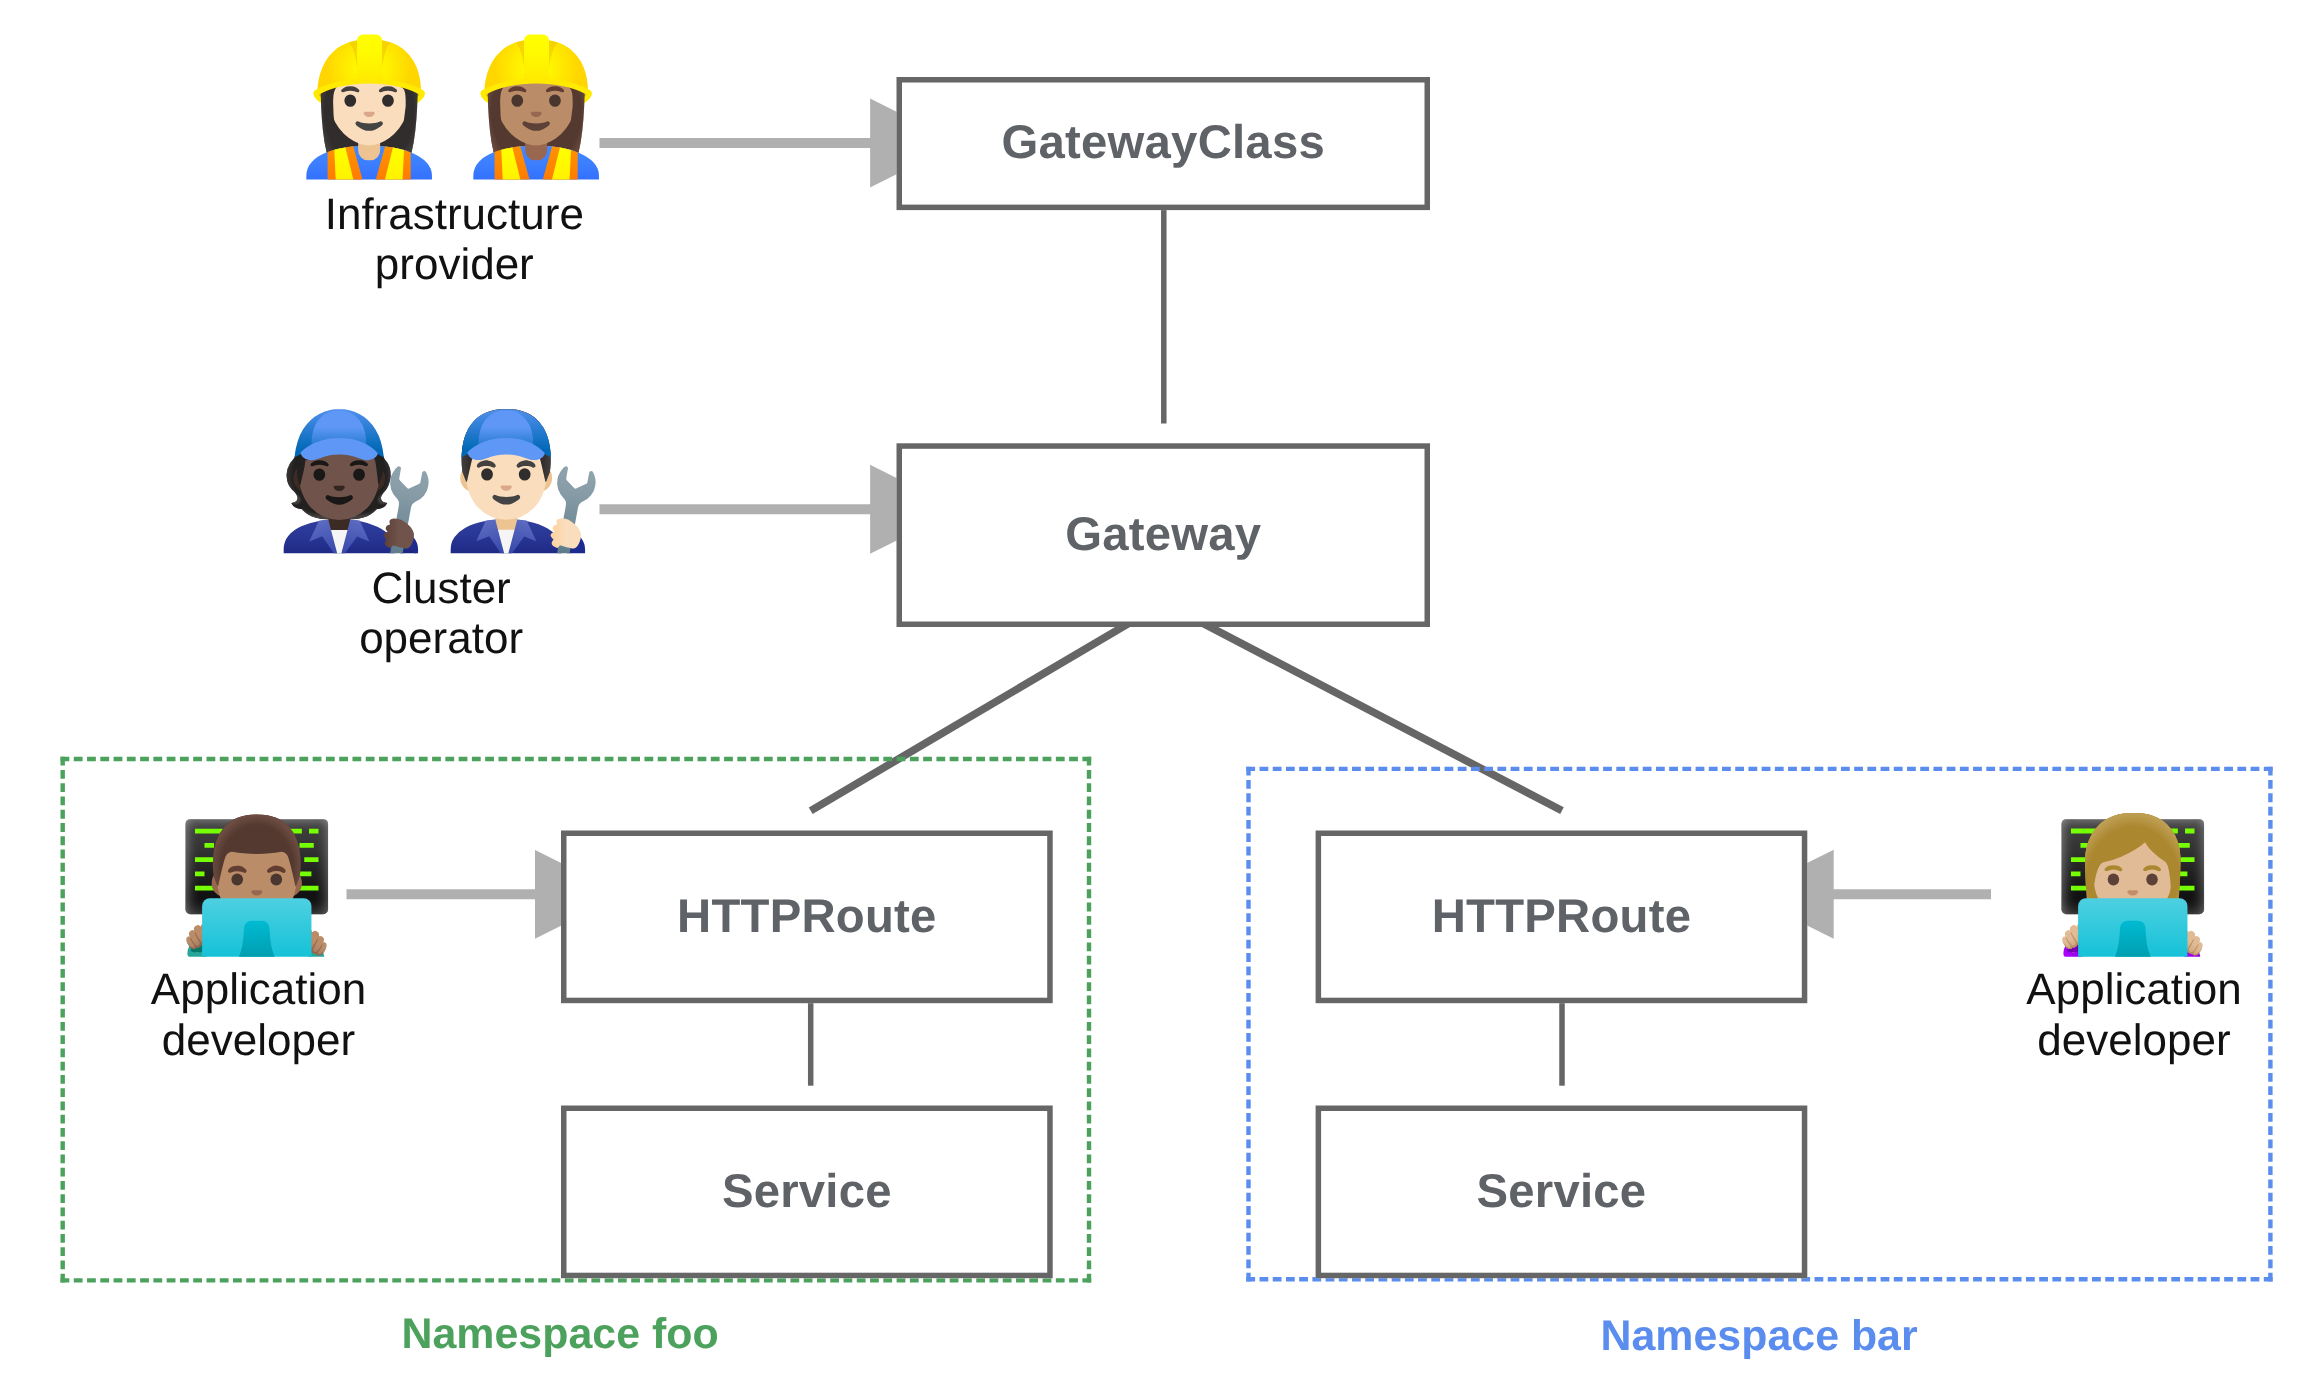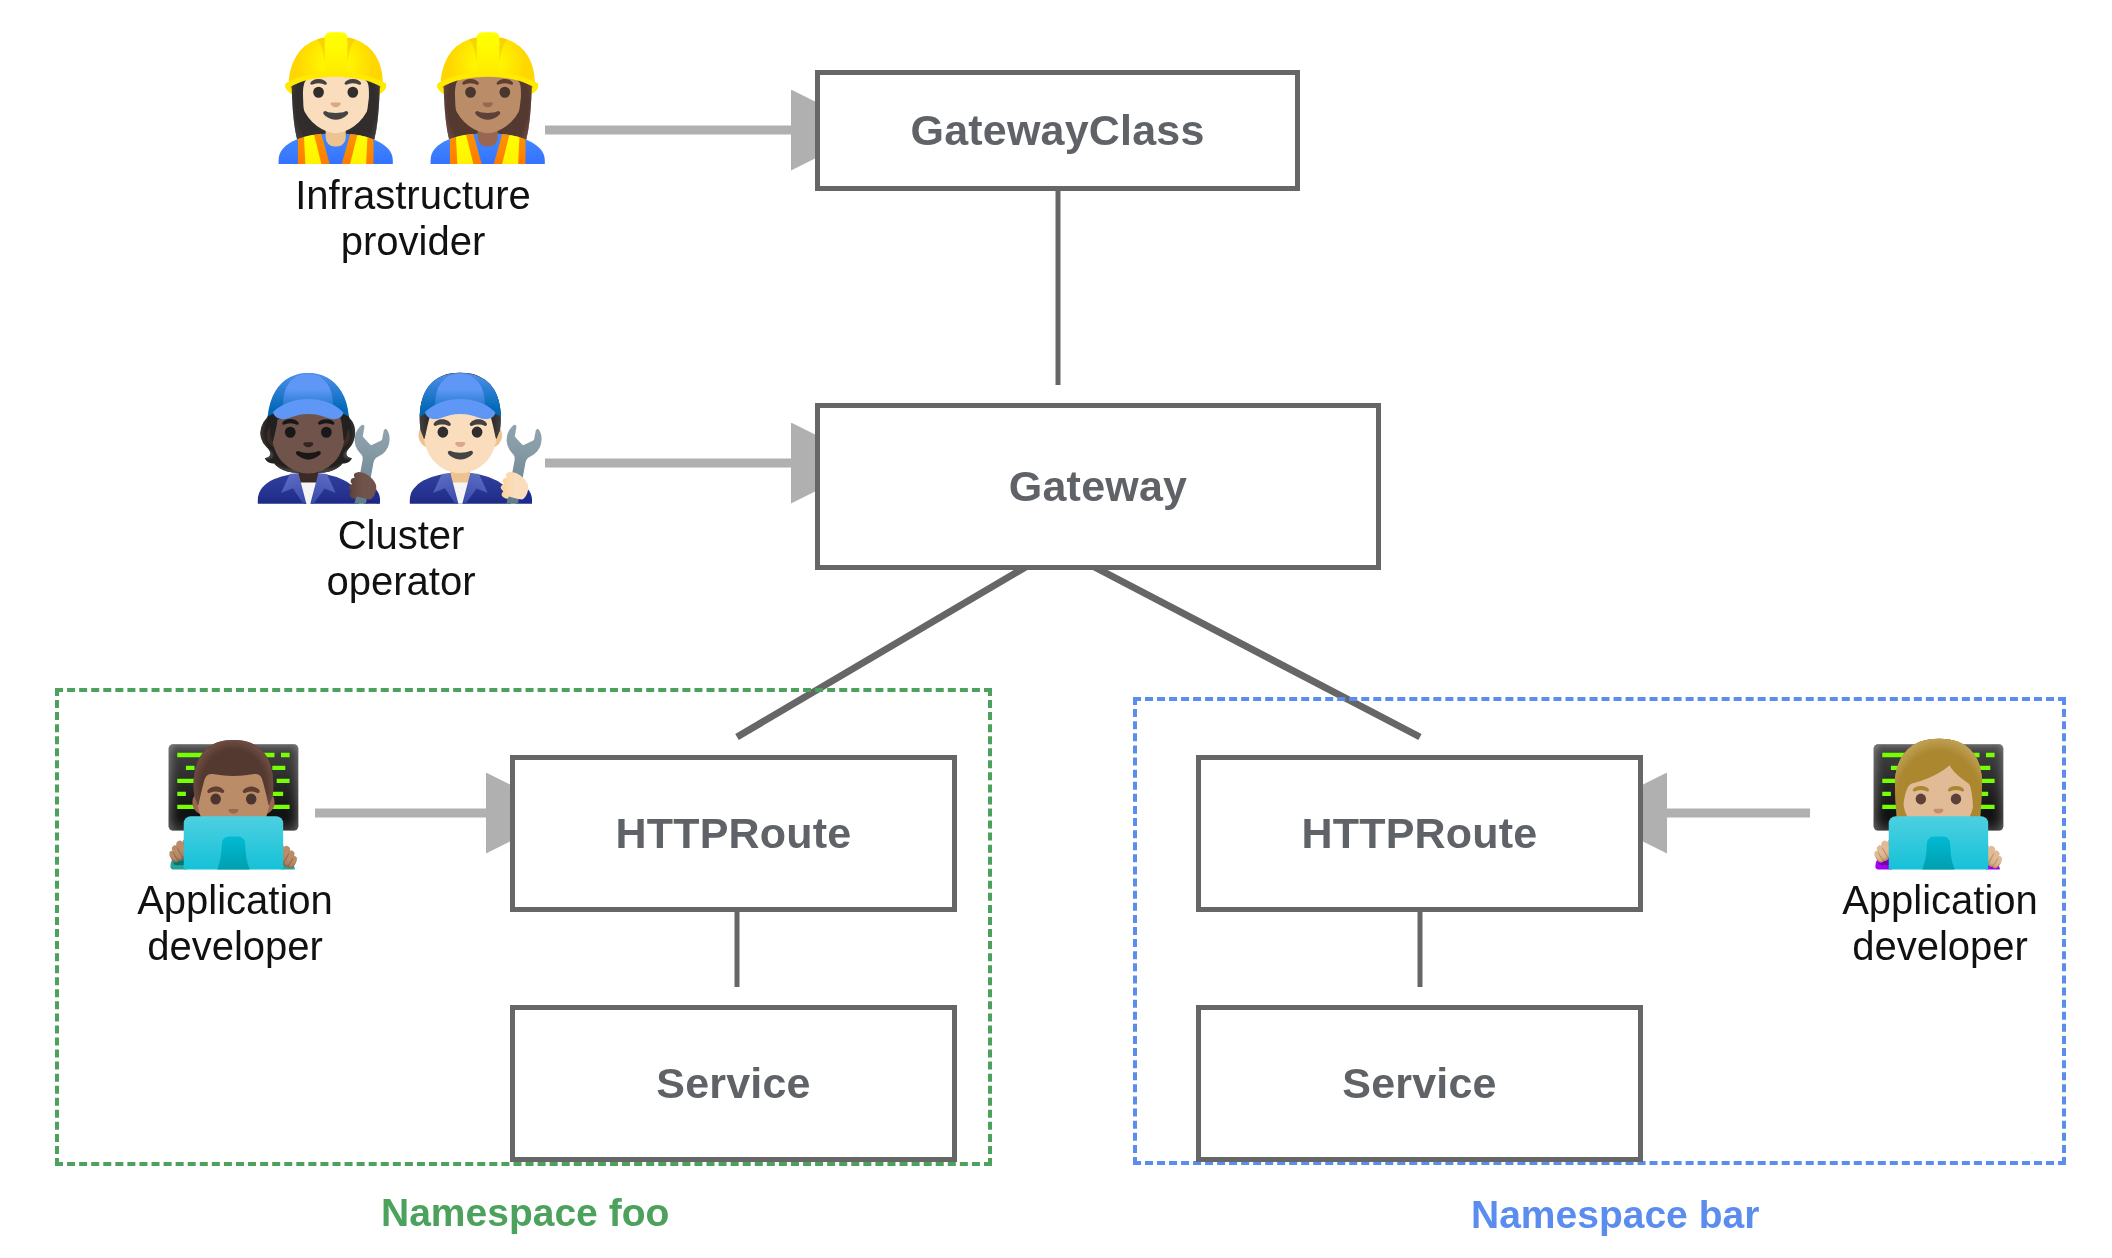--- a/index.html
+++ b/index.html
@@ -37,21 +37,21 @@
     margin-top: 20px;
   }
   .res-box .res-label {
     font-size: 43px;
     font-weight: bold;
     color: #5f6368;
     letter-spacing: 0.2px;
     line-height: 1;
   }
   #box-gatewayclass { left: 815px;  top: 50px;  width: 485px;  height: 121px; }
-  #box-gateway      { left: 815px;  top: 383px; width: 566px;  height: 167px; }
+  #box-gateway      { left: 815px;  top: 383px; width: 485px;  height: 167px; }
   #box-httproute-foo{ left: 510px;  top: 735px; width: 447px;  height: 157px; }
   #box-service-foo  { left: 510px;  top: 985px; width: 447px;  height: 157px; }
   #box-httproute-bar{ left: 1196px; top: 735px; width: 447px;  height: 157px; }
   #box-service-bar  { left: 1196px; top: 985px; width: 447px;  height: 157px; }
 
   
   .ns-box {
     position: absolute;
     box-sizing: border-box;
     background: transparent;
@@ -63,21 +63,20 @@
   #ns-bar {
     left: 1133px; top: 697px; width: 933px;  height: 468px;
     border: 4px dashed #5B8DEF;
   }
   .ns-label {
     position: absolute;
     font-size: 39px;
     font-weight: bold;
     line-height: 1;
     white-space: nowrap;
-    margin-left: 16px;
   }
   #ns-foo-label { left: 365px;  top: 1193px; color: #4CA25C; }
   #ns-bar-label { left: 1455px; top: 1195px; color: #5B8DEF; }
 
   
   .actor {
     position: absolute;
     display: flex;
     flex-direction: column;
     align-items: center;

